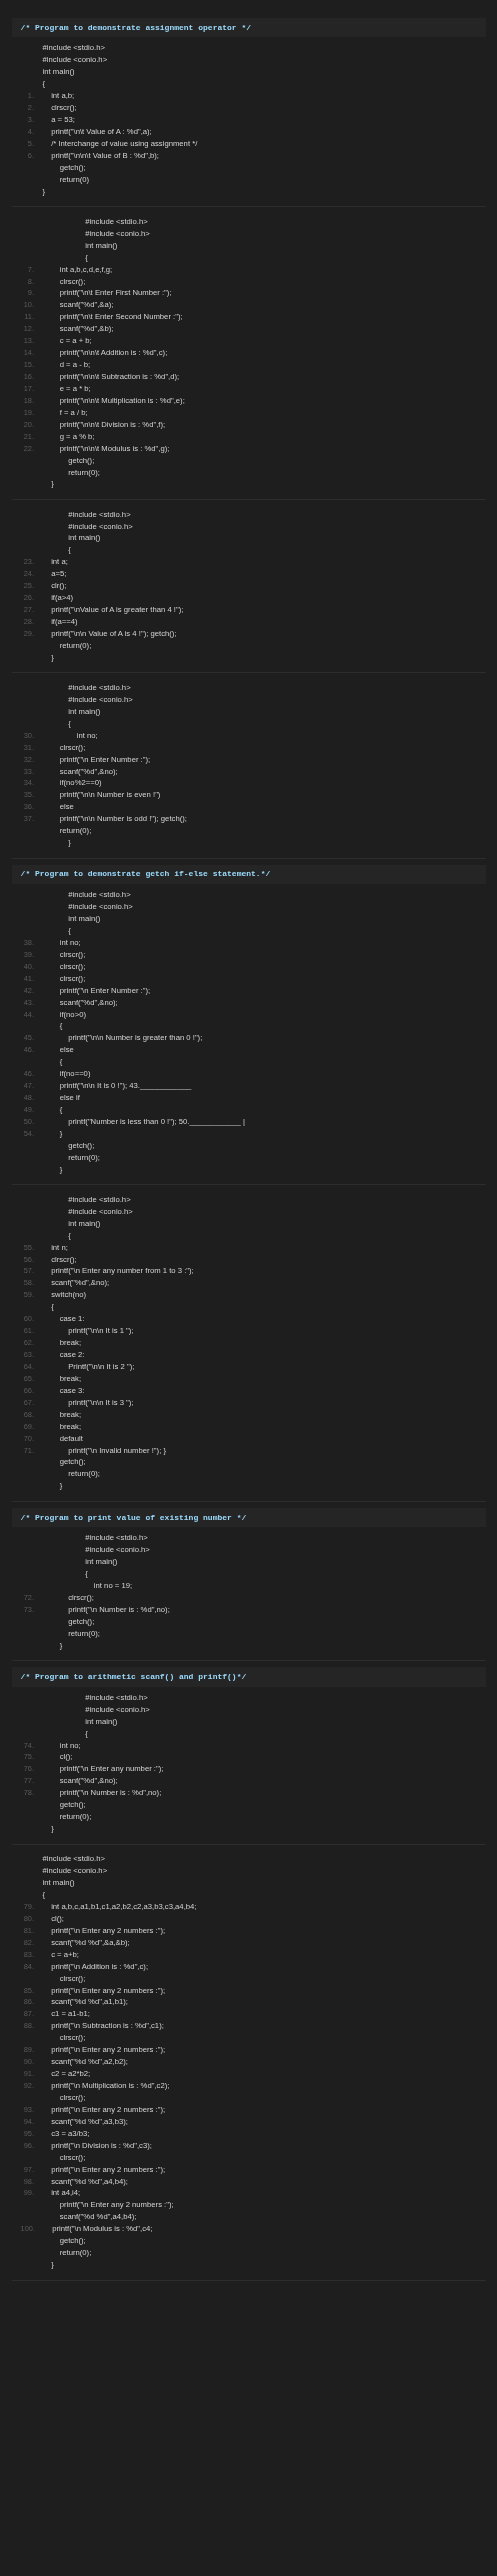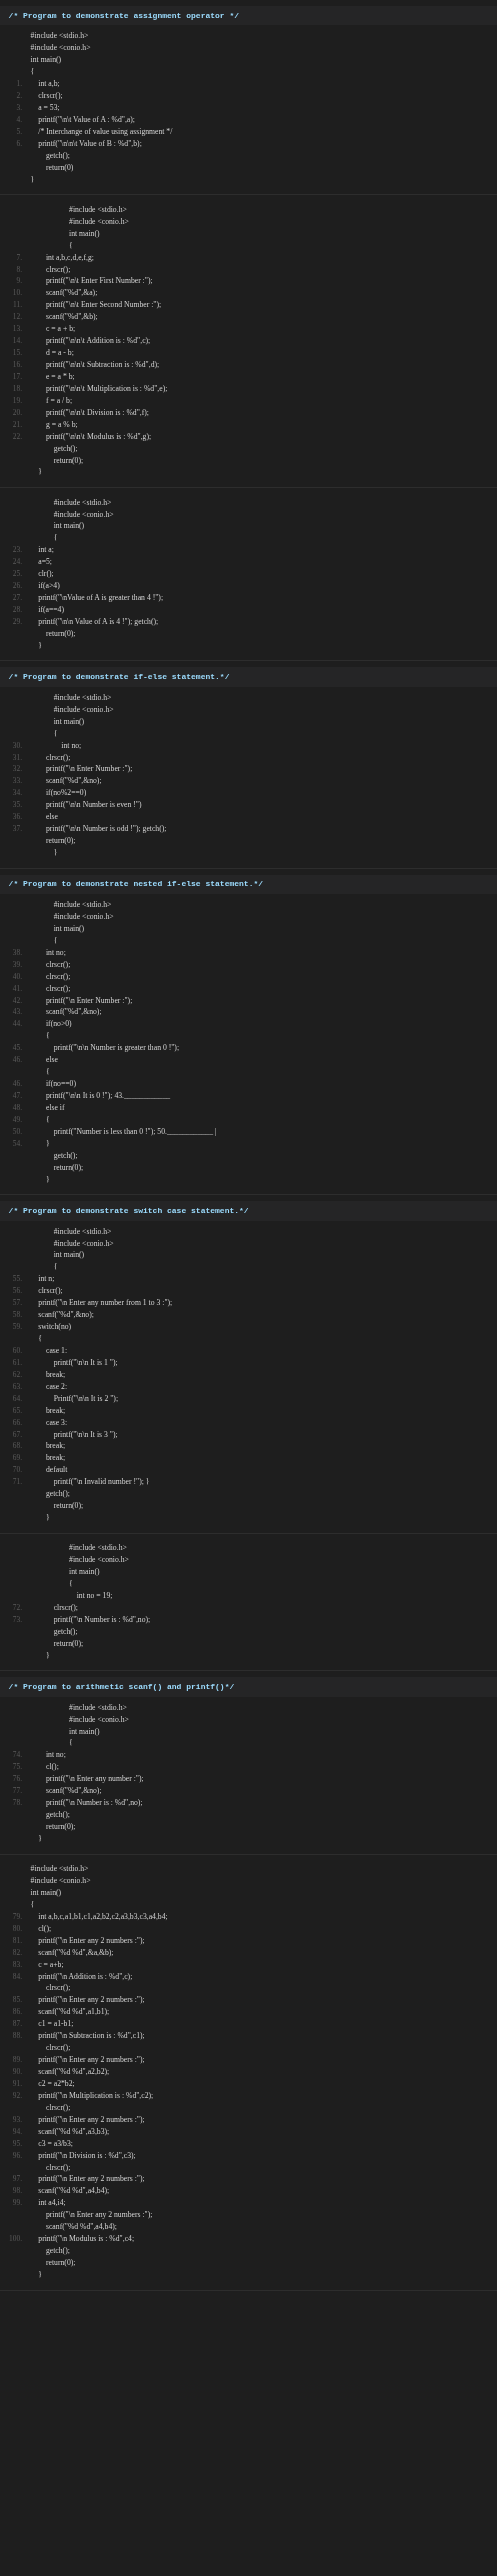--- a/index.html
+++ b/index.html
@@ -6,39 +6,39 @@
     body {
       background: #1e1e1e;
       color: #d4d4d4;
       font-family: 'Courier New', Courier, monospace;
       font-size: 8px;
       line-height: 1.5;
       width: 498px;
     }
     .editor-container {
       background: #1e1e1e;
-      padding: 0;
+      padding: 12px;
     }
     .section {
       background: #1e1e1e;
       padding: 6.1px 0;
       border-bottom: 0.6px solid #2d2d2d;
     }
     .section-header {
       background: #252526;
       color: #9cdcfe;
       padding: 3.7px 8.6px;
       font-weight: bold;
       font-size: 8px;
       margin-bottom: 2.5px;
     }
     .code-block {
       padding: 2.5px 0 2.5px 8.6px;
       white-space: pre;
-      font-family: Liberation Serif, serif;
+      font-family: Liberation Sans, sans-serif;
       font-size: 7.7px;
       line-height: 1.55;
     }
     .line {
       display: flex;
       align-items: flex-start;
     }
     .line-num {
       color: #5a5a5a;
       min-width: 22px;
@@ -61,32 +61,31 @@
       <div class="section-header">/* Program to demonstrate assignment operator */</div>
       <div class="code-block"><div class="line"><span class="line-num"></span><span class="line-content">#include &lt;stdio.h&gt;</span></div><div class="line"><span class="line-num"></span><span class="line-content">#include &lt;conio.h&gt;</span></div><div class="line"><span class="line-num"></span><span class="line-content">int main()</span></div><div class="line"><span class="line-num"></span><span class="line-content">{</span></div><div class="line"><span class="line-num">1.</span><span class="line-content">    int a,b;</span></div><div class="line"><span class="line-num">2.</span><span class="line-content">    clrscr();</span></div><div class="line"><span class="line-num">3.</span><span class="line-content">    a = 53;</span></div><div class="line"><span class="line-num">4.</span><span class="line-content">    printf("\n\t Value of A : %d",a);</span></div><div class="line"><span class="line-num">5.</span><span class="line-content">    /* Interchange of value using assignment */</span></div><div class="line"><span class="line-num">6.</span><span class="line-content">    printf("\n\n\t Value of B : %d",b);</span></div><div class="line"><span class="line-num"></span><span class="line-content">        getch();</span></div><div class="line"><span class="line-num"></span><span class="line-content">        return(0)</span></div><div class="line"><span class="line-num"></span><span class="line-content">}</span></div></div>
     </div>
     <div class="section">
       <div class="code-block"><div class="line"><span class="line-num"></span><span class="line-content">                    #include &lt;stdio.h&gt;</span></div><div class="line"><span class="line-num"></span><span class="line-content">                    #include &lt;conio.h&gt;</span></div><div class="line"><span class="line-num"></span><span class="line-content">                    int main()</span></div><div class="line"><span class="line-num"></span><span class="line-content">                    {</span></div><div class="line"><span class="line-num">7.</span><span class="line-content">        int a,b,c,d,e,f,g;</span></div><div class="line"><span class="line-num">8.</span><span class="line-content">        clrscr();</span></div><div class="line"><span class="line-num">9.</span><span class="line-content">        printf("\n\t Enter First Number :");</span></div><div class="line"><span class="line-num">10.</span><span class="line-content">        scanf("%d",&amp;a);</span></div><div class="line"><span class="line-num">11.</span><span class="line-content">        printf("\n\t Enter Second Number :");</span></div><div class="line"><span class="line-num">12.</span><span class="line-content">        scanf("%d",&amp;b);</span></div><div class="line"><span class="line-num">13.</span><span class="line-content">        c = a + b;</span></div><div class="line"><span class="line-num">14.</span><span class="line-content">        printf("\n\n\t Addition is : %d",c);</span></div><div class="line"><span class="line-num">15.</span><span class="line-content">        d = a - b;</span></div><div class="line"><span class="line-num">16.</span><span class="line-content">        printf("\n\n\t Subtraction is : %d",d);</span></div><div class="line"><span class="line-num">17.</span><span class="line-content">        e = a * b;</span></div><div class="line"><span class="line-num">18.</span><span class="line-content">        printf("\n\n\t Multiplication is : %d",e);</span></div><div class="line"><span class="line-num">19.</span><span class="line-content">        f = a / b;</span></div><div class="line"><span class="line-num">20.</span><span class="line-content">        printf("\n\n\t Division is : %d",f);</span></div><div class="line"><span class="line-num">21.</span><span class="line-content">        g = a % b;</span></div><div class="line"><span class="line-num">22.</span><span class="line-content">        printf("\n\n\t Modulus is : %d",g);</span></div><div class="line"><span class="line-num"></span><span class="line-content">            getch();</span></div><div class="line"><span class="line-num"></span><span class="line-content">            return(0);</span></div><div class="line"><span class="line-num"></span><span class="line-content">    }</span></div></div>
     </div>
     <div class="section">
       <div class="code-block"><div class="line"><span class="line-num"></span><span class="line-content">            #include &lt;stdio.h&gt;</span></div><div class="line"><span class="line-num"></span><span class="line-content">            #include &lt;conio.h&gt;</span></div><div class="line"><span class="line-num"></span><span class="line-content">            int main()</span></div><div class="line"><span class="line-num"></span><span class="line-content">            {</span></div><div class="line"><span class="line-num">23.</span><span class="line-content">    int a;</span></div><div class="line"><span class="line-num">24.</span><span class="line-content">    a=5;</span></div><div class="line"><span class="line-num">25.</span><span class="line-content">    clr();</span></div><div class="line"><span class="line-num">26.</span><span class="line-content">    if(a&gt;4)</span></div><div class="line"><span class="line-num">27.</span><span class="line-content">    printf("\nValue of A is greater than 4 !");</span></div><div class="line"><span class="line-num">28.</span><span class="line-content">    if(a==4)</span></div><div class="line"><span class="line-num">29.</span><span class="line-content">    printf("\n\n Value of A is 4 !"); getch();</span></div><div class="line"><span class="line-num"></span><span class="line-content">        return(0);</span></div><div class="line"><span class="line-num"></span><span class="line-content">    }</span></div></div>
     </div>
     <div class="section">
-      <div class="section-header">/* Program to demonstrate if-else statement.*/</div>
       <div class="code-block"><div class="line"><span class="line-num"></span><span class="line-content">            #include &lt;stdio.h&gt;</span></div><div class="line"><span class="line-num"></span><span class="line-content">            #include &lt;conio.h&gt;</span></div><div class="line"><span class="line-num"></span><span class="line-content">            int main()</span></div><div class="line"><span class="line-num"></span><span class="line-content">            {</span></div><div class="line"><span class="line-num">30.</span><span class="line-content">                int no;</span></div><div class="line"><span class="line-num">31.</span><span class="line-content">        clrscr();</span></div><div class="line"><span class="line-num">32.</span><span class="line-content">        printf("\n Enter Number :");</span></div><div class="line"><span class="line-num">33.</span><span class="line-content">        scanf("%d",&amp;no);</span></div><div class="line"><span class="line-num">34.</span><span class="line-content">        if(no%2==0)</span></div><div class="line"><span class="line-num">35.</span><span class="line-content">        printf("\n\n Number is even !")</span></div><div class="line"><span class="line-num">36.</span><span class="line-content">        else</span></div><div class="line"><span class="line-num">37.</span><span class="line-content">        printf("\n\n Number is odd !"); getch();</span></div><div class="line"><span class="line-num"></span><span class="line-content">        return(0);</span></div><div class="line"><span class="line-num"></span><span class="line-content">            }</span></div></div>
     </div>
     <div class="section">
-      <div class="section-header">/* Program to demonstrate nested if-else statement.*/</div>
+      <div class="section-header">/* Program to demonstrate getch if-else statement.*/</div>
       <div class="code-block"><div class="line"><span class="line-num"></span><span class="line-content">            #include &lt;stdio.h&gt;</span></div><div class="line"><span class="line-num"></span><span class="line-content">            #include &lt;conio.h&gt;</span></div><div class="line"><span class="line-num"></span><span class="line-content">            int main()</span></div><div class="line"><span class="line-num"></span><span class="line-content">            {</span></div><div class="line"><span class="line-num">38.</span><span class="line-content">        int no;</span></div><div class="line"><span class="line-num">39.</span><span class="line-content">        clrscr();</span></div><div class="line"><span class="line-num">40.</span><span class="line-content">        clrscr();</span></div><div class="line"><span class="line-num">41.</span><span class="line-content">        clrscr();</span></div><div class="line"><span class="line-num">42.</span><span class="line-content">        printf("\n Enter Number :");</span></div><div class="line"><span class="line-num">43.</span><span class="line-content">        scanf("%d",&amp;no);</span></div><div class="line"><span class="line-num">44.</span><span class="line-content">        if(no&gt;0)</span></div><div class="line"><span class="line-num"></span><span class="line-content">        {</span></div><div class="line"><span class="line-num">45.</span><span class="line-content">            printf("\n\n Number is greater than 0 !");</span></div><div class="line"><span class="line-num">46.</span><span class="line-content">        else</span></div><div class="line"><span class="line-num"></span><span class="line-content">        {</span></div><div class="line"><span class="line-num">46.</span><span class="line-content">        if(no==0)</span></div><div class="line"><span class="line-num">47.</span><span class="line-content">        printf("\n\n It is 0 !"); 43.____________</span></div><div class="line"><span class="line-num">48.</span><span class="line-content">        else if</span></div><div class="line"><span class="line-num">49.</span><span class="line-content">        {</span></div><div class="line"><span class="line-num">50.</span><span class="line-content">            printf("Number is less than 0 !"); 50.____________ |</span></div><div class="line"><span class="line-num">54.</span><span class="line-content">        }</span></div><div class="line"><span class="line-num"></span><span class="line-content">            getch();</span></div><div class="line"><span class="line-num"></span><span class="line-content">            return(0);</span></div><div class="line"><span class="line-num"></span><span class="line-content">        }</span></div></div>
     </div>
     <div class="section">
-      <div class="section-header">/* Program to demonstrate switch case statement.*/</div>
       <div class="code-block"><div class="line"><span class="line-num"></span><span class="line-content">            #include &lt;stdio.h&gt;</span></div><div class="line"><span class="line-num"></span><span class="line-content">            #include &lt;conio.h&gt;</span></div><div class="line"><span class="line-num"></span><span class="line-content">            int main()</span></div><div class="line"><span class="line-num"></span><span class="line-content">            {</span></div><div class="line"><span class="line-num">55.</span><span class="line-content">    int n;</span></div><div class="line"><span class="line-num">56.</span><span class="line-content">    clrscr();</span></div><div class="line"><span class="line-num">57.</span><span class="line-content">    printf("\n Enter any number from 1 to 3 :");</span></div><div class="line"><span class="line-num">58.</span><span class="line-content">    scanf("%d",&amp;no);</span></div><div class="line"><span class="line-num">59.</span><span class="line-content">    switch(no)</span></div><div class="line"><span class="line-num"></span><span class="line-content">    {</span></div><div class="line"><span class="line-num">60.</span><span class="line-content">        case 1:</span></div><div class="line"><span class="line-num">61.</span><span class="line-content">            printf("\n\n It is 1 ");</span></div><div class="line"><span class="line-num">62.</span><span class="line-content">        break;</span></div><div class="line"><span class="line-num">63.</span><span class="line-content">        case 2:</span></div><div class="line"><span class="line-num">64.</span><span class="line-content">            Printf("\n\n It is 2 ");</span></div><div class="line"><span class="line-num">65.</span><span class="line-content">        break;</span></div><div class="line"><span class="line-num">66.</span><span class="line-content">        case 3:</span></div><div class="line"><span class="line-num">67.</span><span class="line-content">            printf("\n\n It is 3 ");</span></div><div class="line"><span class="line-num">68.</span><span class="line-content">        break;</span></div><div class="line"><span class="line-num">69.</span><span class="line-content">        break;</span></div><div class="line"><span class="line-num">70.</span><span class="line-content">        default</span></div><div class="line"><span class="line-num">71.</span><span class="line-content">            printf("\n Invalid number !"); }</span></div><div class="line"><span class="line-num"></span><span class="line-content">        getch();</span></div><div class="line"><span class="line-num"></span><span class="line-content">            return(0);</span></div><div class="line"><span class="line-num"></span><span class="line-content">        }</span></div></div>
     </div>
     <div class="section">
+      <div class="section-header">/* Program to print value of existing number */</div>
       <div class="code-block"><div class="line"><span class="line-num"></span><span class="line-content">                    #include &lt;stdio.h&gt;</span></div><div class="line"><span class="line-num"></span><span class="line-content">                    #include &lt;conio.h&gt;</span></div><div class="line"><span class="line-num"></span><span class="line-content">                    int main()</span></div><div class="line"><span class="line-num"></span><span class="line-content">                    {</span></div><div class="line"><span class="line-num"></span><span class="line-content">                        int no = 19;</span></div><div class="line"><span class="line-num">72.</span><span class="line-content">            clrscr();</span></div><div class="line"><span class="line-num">73.</span><span class="line-content">            printf("\n Number is : %d",no);</span></div><div class="line"><span class="line-num"></span><span class="line-content">            getch();</span></div><div class="line"><span class="line-num"></span><span class="line-content">            return(0);</span></div><div class="line"><span class="line-num"></span><span class="line-content">        }</span></div></div>
     </div>
     <div class="section">
       <div class="section-header">/* Program to arithmetic scanf() and printf()*/</div>
       <div class="code-block"><div class="line"><span class="line-num"></span><span class="line-content">                    #include &lt;stdio.h&gt;</span></div><div class="line"><span class="line-num"></span><span class="line-content">                    #include &lt;conio.h&gt;</span></div><div class="line"><span class="line-num"></span><span class="line-content">                    int main()</span></div><div class="line"><span class="line-num"></span><span class="line-content">                    {</span></div><div class="line"><span class="line-num">74.</span><span class="line-content">        int no;</span></div><div class="line"><span class="line-num">75.</span><span class="line-content">        cl();</span></div><div class="line"><span class="line-num">76.</span><span class="line-content">        printf("\n Enter any number :");</span></div><div class="line"><span class="line-num">77.</span><span class="line-content">        scanf("%d",&amp;no);</span></div><div class="line"><span class="line-num">78.</span><span class="line-content">        printf("\n Number is : %d",no);</span></div><div class="line"><span class="line-num"></span><span class="line-content">        getch();</span></div><div class="line"><span class="line-num"></span><span class="line-content">        return(0);</span></div><div class="line"><span class="line-num"></span><span class="line-content">    }</span></div></div>
     </div>
     <div class="section">
       <div class="code-block"><div class="line"><span class="line-num"></span><span class="line-content">#include &lt;stdio.h&gt;</span></div><div class="line"><span class="line-num"></span><span class="line-content">#include &lt;conio.h&gt;</span></div><div class="line"><span class="line-num"></span><span class="line-content">int main()</span></div><div class="line"><span class="line-num"></span><span class="line-content">{</span></div><div class="line"><span class="line-num">79.</span><span class="line-content">    int a,b,c,a1,b1,c1,a2,b2,c2,a3,b3,c3,a4,b4;</span></div><div class="line"><span class="line-num">80.</span><span class="line-content">    cl();</span></div><div class="line"><span class="line-num">81.</span><span class="line-content">    printf("\n Enter any 2 numbers :");</span></div><div class="line"><span class="line-num">82.</span><span class="line-content">    scanf("%d %d",&amp;a,&amp;b);</span></div><div class="line"><span class="line-num">83.</span><span class="line-content">    c = a+b;</span></div><div class="line"><span class="line-num">84.</span><span class="line-content">    printf("\n Addition is : %d",c);</span></div><div class="line"><span class="line-num"></span><span class="line-content">        clrscr();</span></div><div class="line"><span class="line-num">85.</span><span class="line-content">    printf("\n Enter any 2 numbers :");</span></div><div class="line"><span class="line-num">86.</span><span class="line-content">    scanf("%d %d",a1,b1);</span></div><div class="line"><span class="line-num">87.</span><span class="line-content">    c1 = a1-b1;</span></div><div class="line"><span class="line-num">88.</span><span class="line-content">    printf("\n Subtraction is : %d",c1);</span></div><div class="line"><span class="line-num"></span><span class="line-content">        clrscr();</span></div><div class="line"><span class="line-num">89.</span><span class="line-content">    printf("\n Enter any 2 numbers :");</span></div><div class="line"><span class="line-num">90.</span><span class="line-content">    scanf("%d %d",a2,b2);</span></div><div class="line"><span class="line-num">91.</span><span class="line-content">    c2 = a2*b2;</span></div><div class="line"><span class="line-num">92.</span><span class="line-content">    printf("\n Multiplication is : %d",c2);</span></div><div class="line"><span class="line-num"></span><span class="line-content">        clrscr();</span></div><div class="line"><span class="line-num">93.</span><span class="line-content">    printf("\n Enter any 2 numbers :");</span></div><div class="line"><span class="line-num">94.</span><span class="line-content">    scanf("%d %d",a3,b3);</span></div><div class="line"><span class="line-num">95.</span><span class="line-content">    c3 = a3/b3;</span></div><div class="line"><span class="line-num">96.</span><span class="line-content">    printf("\n Division is : %d",c3);</span></div><div class="line"><span class="line-num"></span><span class="line-content">        clrscr();</span></div><div class="line"><span class="line-num">97.</span><span class="line-content">    printf("\n Enter any 2 numbers :");</span></div><div class="line"><span class="line-num">98.</span><span class="line-content">    scanf("%d %d",a4,b4);</span></div><div class="line"><span class="line-num">99.</span><span class="line-content">    int a4,i4;</span></div><div class="line"><span class="line-num"></span><span class="line-content">        printf("\n Enter any 2 numbers :");</span></div><div class="line"><span class="line-num"></span><span class="line-content">        scanf("%d %d",a4,b4);</span></div><div class="line"><span class="line-num">100.</span><span class="line-content">    printf("\n Modulus is : %d",c4;</span></div><div class="line"><span class="line-num"></span><span class="line-content">        getch();</span></div><div class="line"><span class="line-num"></span><span class="line-content">        return(0);</span></div><div class="line"><span class="line-num"></span><span class="line-content">    }</span></div></div>
     </div>
   </div>

